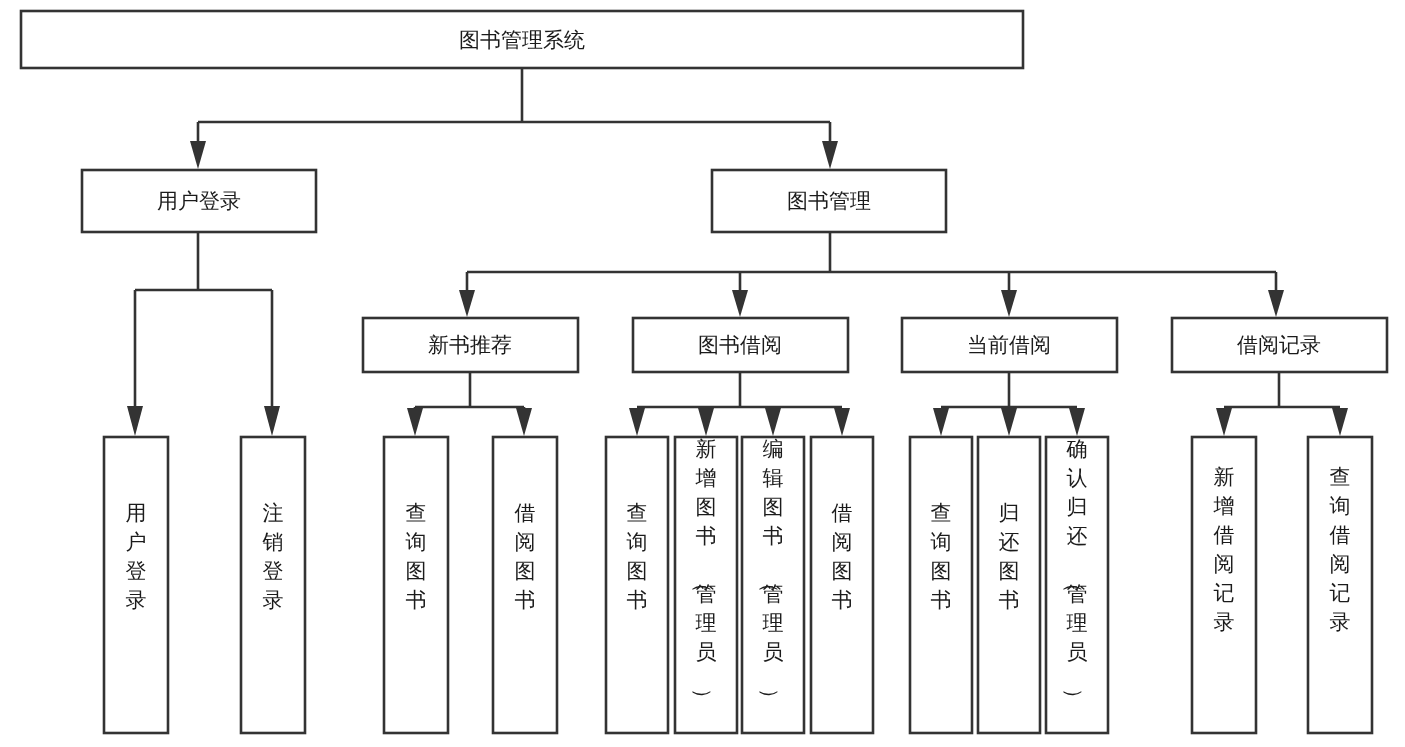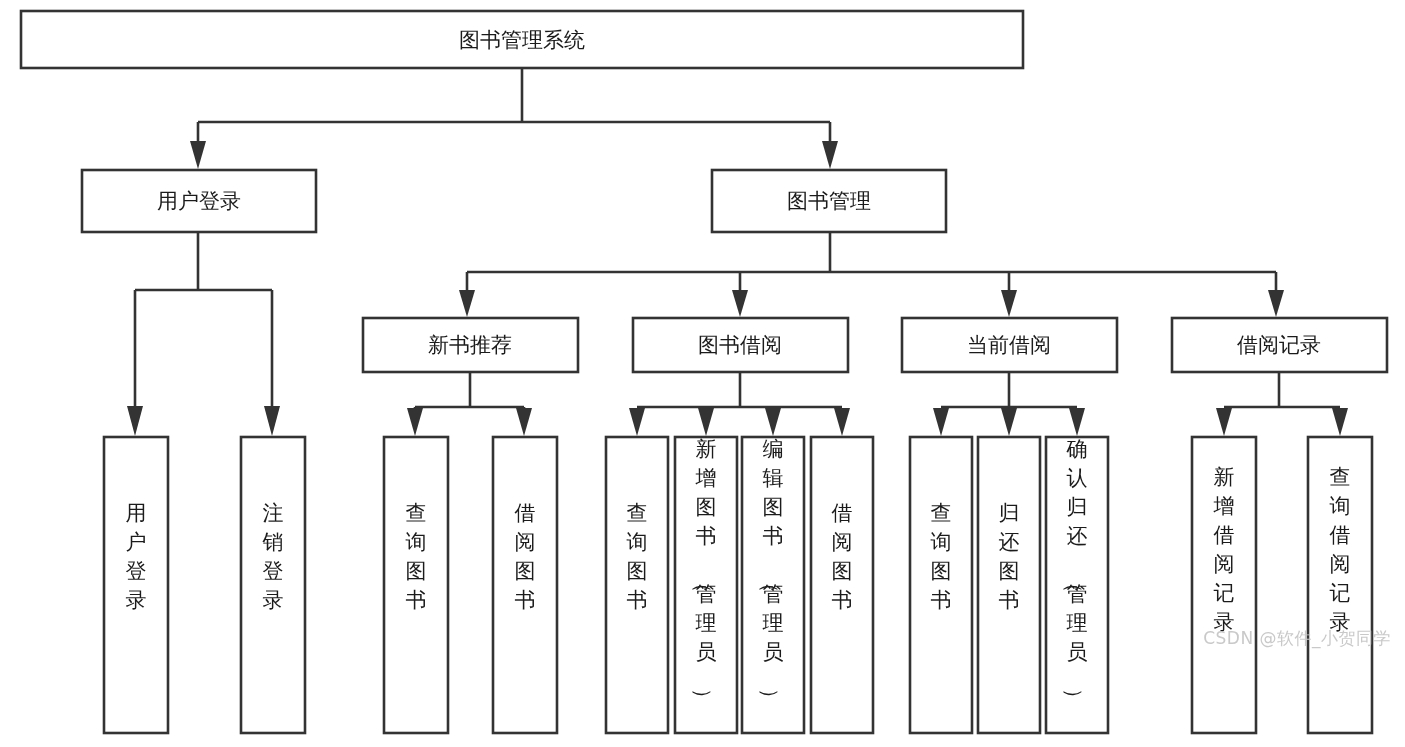--- a/index.html
+++ b/index.html
@@ -224,14 +224,13 @@
       <text class="node-label-v"><tspan x="1224" y="484">新</tspan><tspan x="1224" y="513">增</tspan><tspan x="1224" y="542">借</tspan><tspan x="1224" y="571">阅</tspan><tspan x="1224" y="600">记</tspan><tspan x="1224" y="629">录</tspan></text>
     </g>
 
     <g>
       <rect class="node-box" x="1308" y="437" width="64" height="296"></rect>
       <text class="node-label-v"><tspan x="1340" y="484">查</tspan><tspan x="1340" y="513">询</tspan><tspan x="1340" y="542">借</tspan><tspan x="1340" y="571">阅</tspan><tspan x="1340" y="600">记</tspan><tspan x="1340" y="629">录</tspan></text>
     </g>
 
   </svg>
 
-  <div class="watermark-text">CSDN @软件_小贺同学</div>
 </div>
 
 </body></html>

